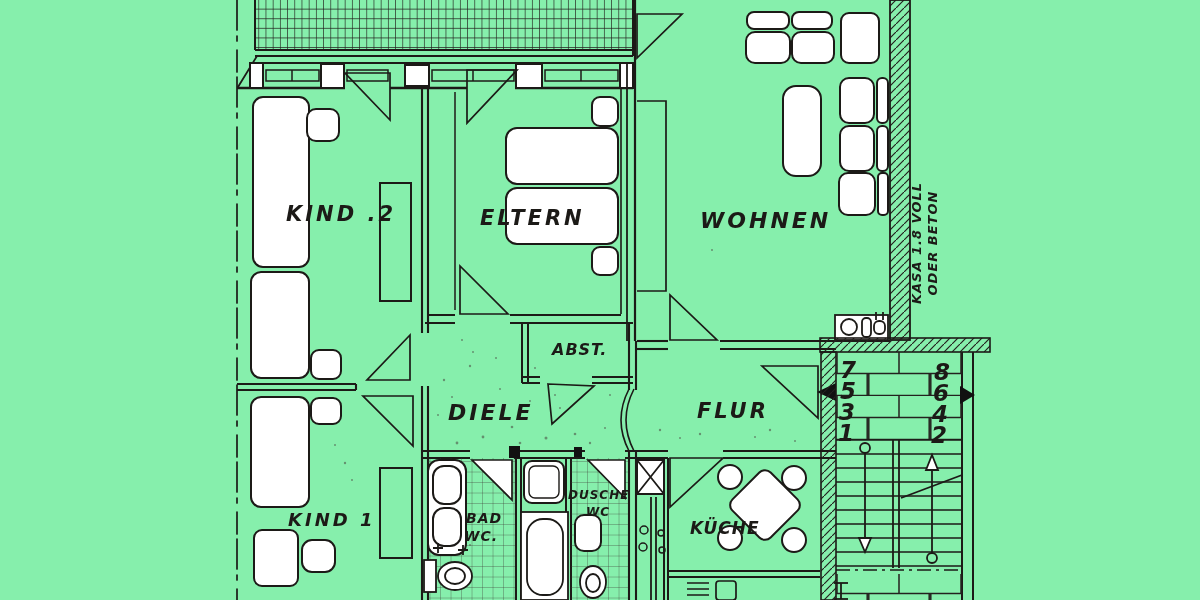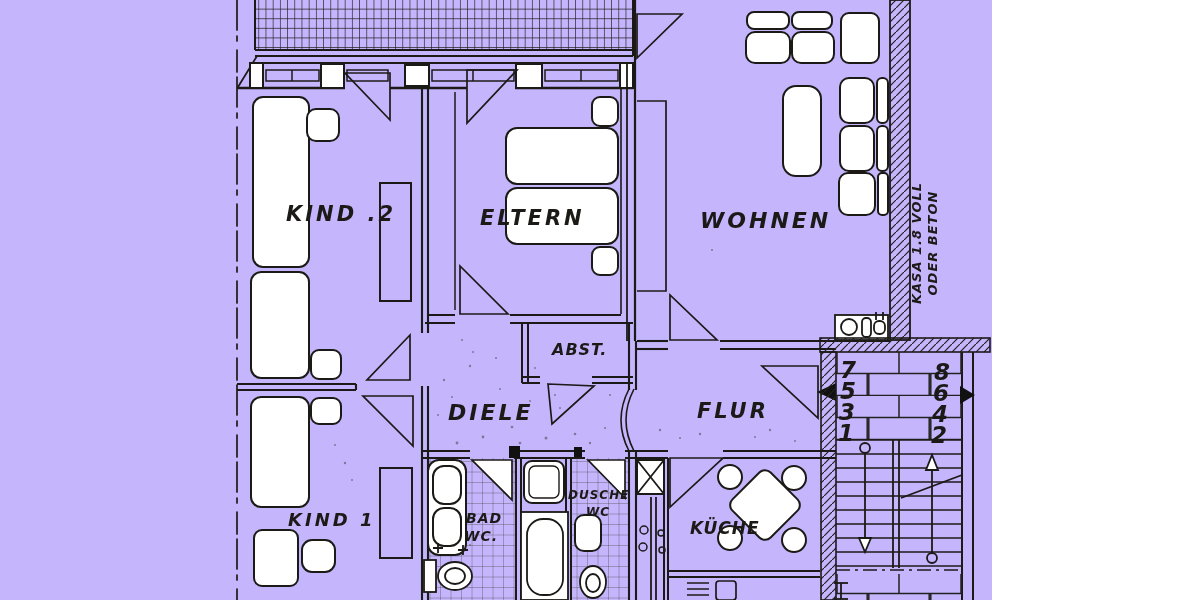--- a/index.html
+++ b/index.html
@@ -1,16 +1,16 @@
 <!DOCTYPE html>
 <html><head>
 <meta charset="utf-8">
 <style>
   html,body{margin:0;padding:0;background:#ffffff;}
-  .page{position:relative;width:992px;height:600px;background:#c4b5fd;overflow:hidden;}
+  .page{position:relative;width:1200px;height:600px;background:#86efac;overflow:hidden;}
   svg{position:absolute;left:0;top:0;}
   text{font-family:"DejaVu Sans",sans-serif;fill:#1c1a17;}
   .roomlbl{font-style:italic;font-weight:bold;letter-spacing:3px;}
   .smlbl{font-style:italic;font-weight:bold;letter-spacing:1px;}
   .num{font-style:italic;font-weight:bold;}
   .note{font-style:italic;font-weight:bold;letter-spacing:1px;}
 </style>
 </head>
 <body>
 

